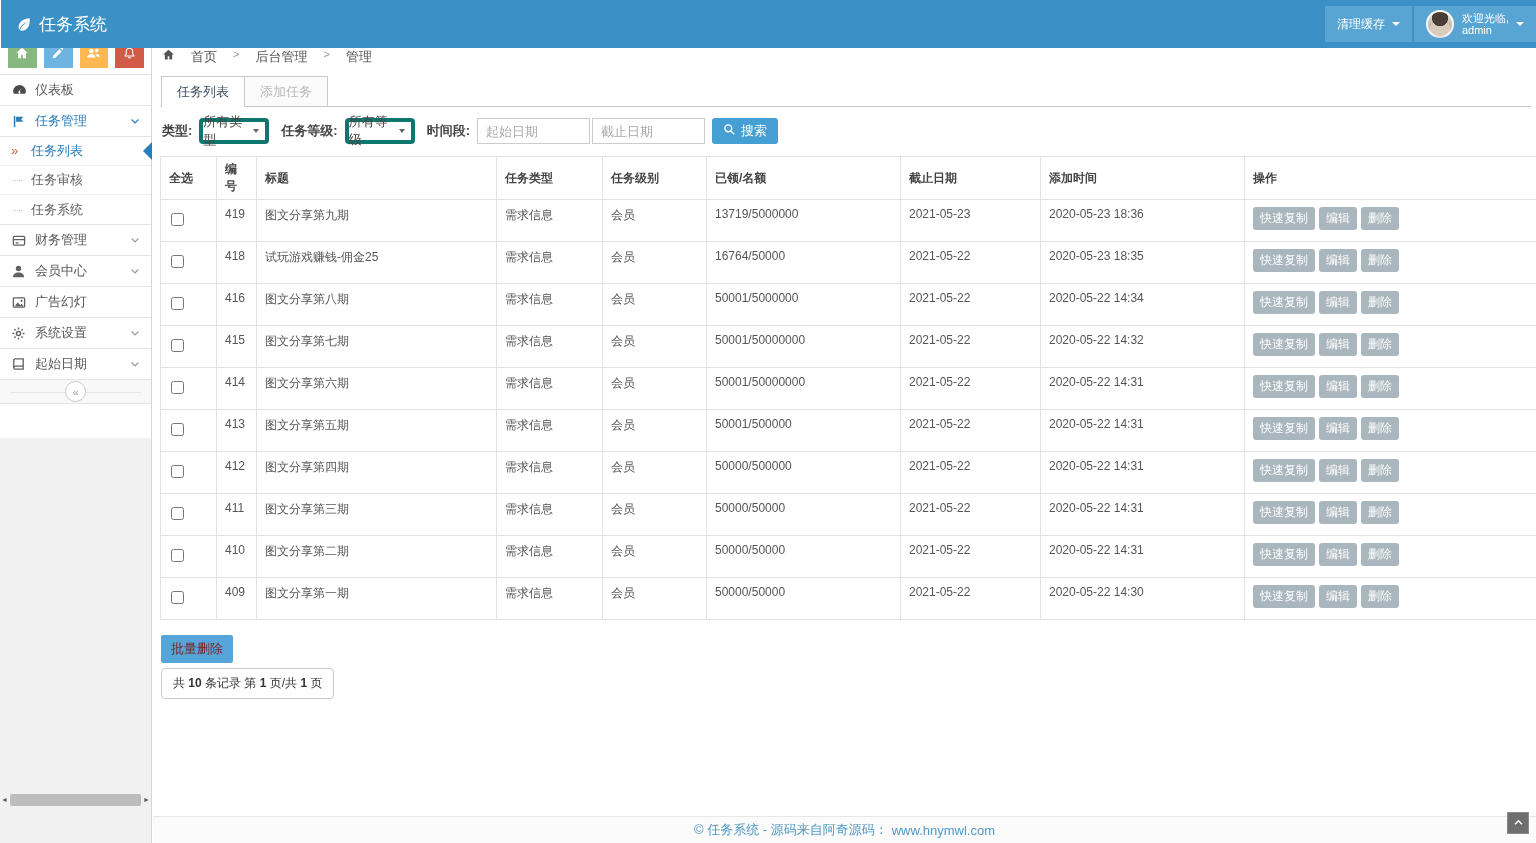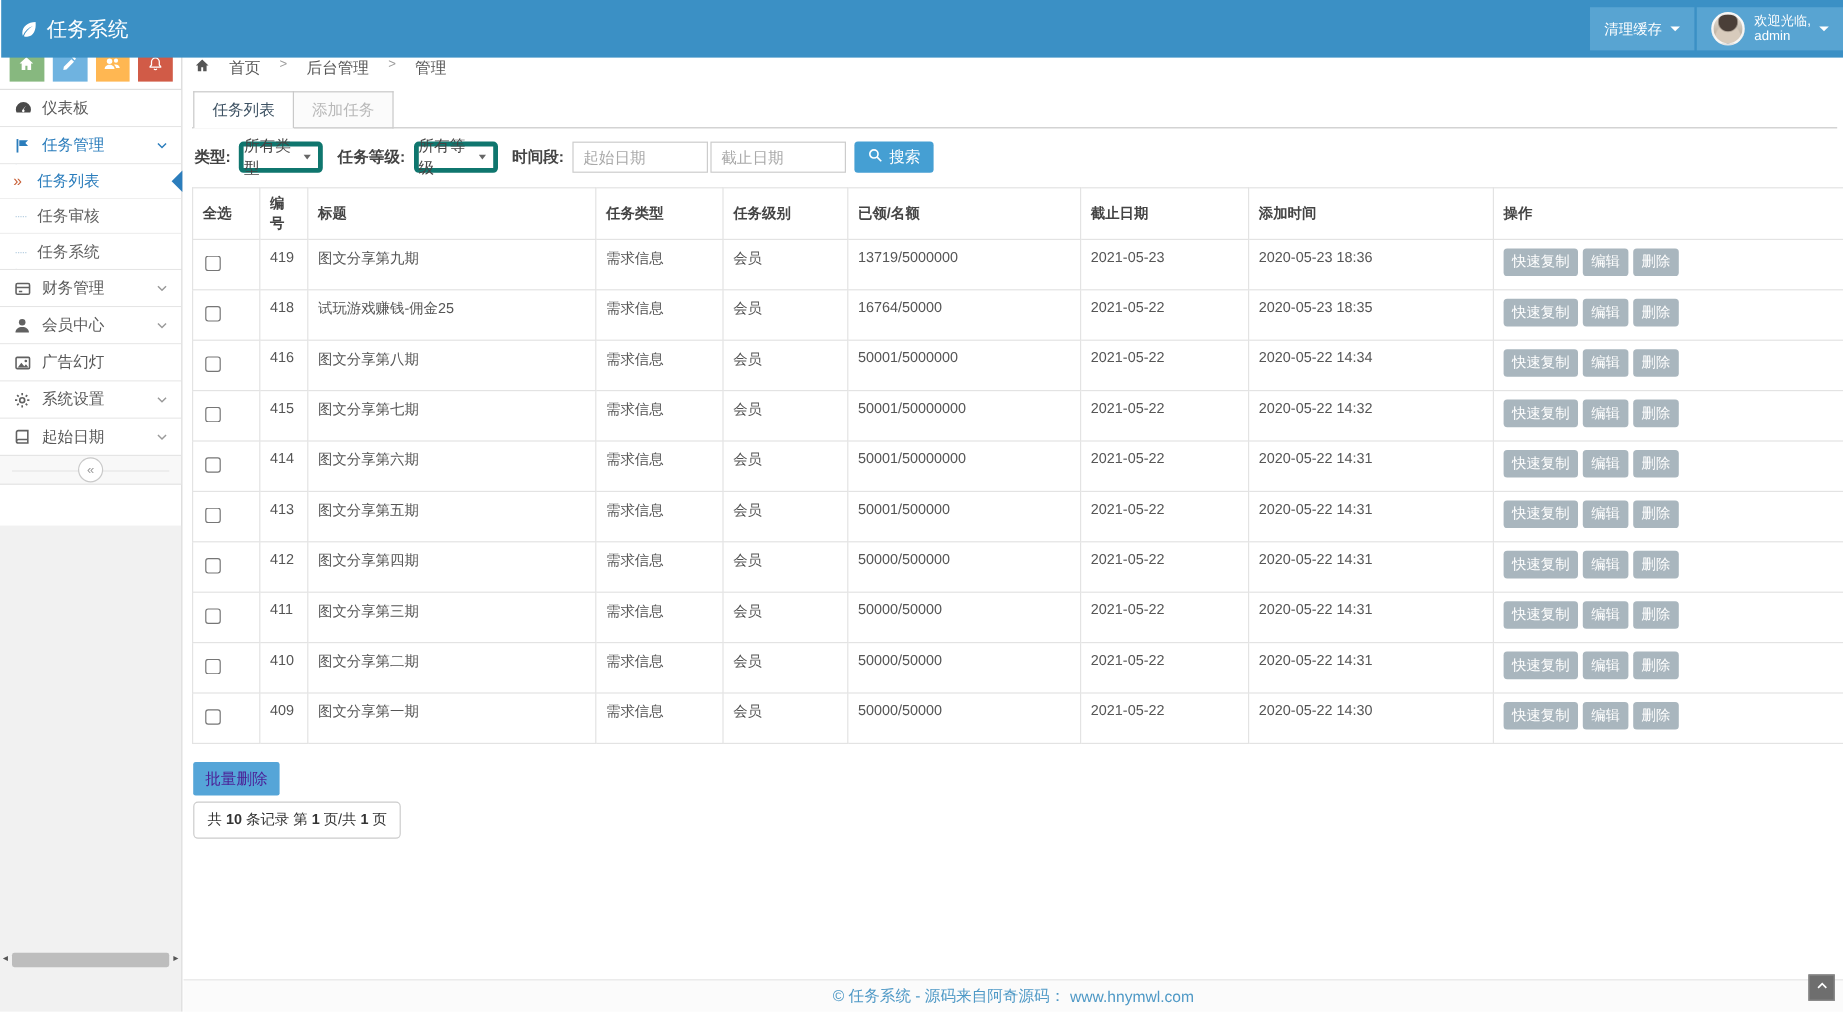--- a/index.html
+++ b/index.html
@@ -70,21 +70,21 @@
   .f-input + .f-input { margin-left:2px; }
   .search-btn { margin-left:7px; height:26px; background:#459fd3; color:#fff; border:none; border-radius:3px; padding:0 11px; font-size:13px; display:flex; align-items:center; gap:5px; cursor:pointer; font-family:inherit; }
 
   table.task-table { border-collapse:collapse; width:1376px; table-layout:fixed; }
   .task-table th, .task-table td { border:1px solid #e3e3e3; text-align:left; font-size:12px; }
   .task-table th { padding:4px 8px; height:22px; color:#444; font-weight:bold; background:#fff; }
   .task-table td { padding:7px 8px; height:42px; vertical-align:top; color:#555; }
   .task-table td.chk { vertical-align:middle; padding-left:10px; }
   .act-btn { display:inline-block; background:#a9b6be; color:#fff; font-size:12px; padding:3px 7px; border-radius:3px; border:none; margin-right:4px; cursor:pointer; font-family:inherit; }
 
-  .batch-btn { margin:15px 0 0 1px; background:#55a5d8; color:#4c1d95; border:none; font-size:13px; padding:5px 10px; border-radius:2px; cursor:pointer; font-family:inherit; }
+  .batch-btn { margin:15px 0 0 1px; background:#55a5d8; color:#7f1d1d; border:none; font-size:13px; padding:5px 10px; border-radius:2px; cursor:pointer; font-family:inherit; }
   .page-box { display:inline-block; margin:5px 0 0 1px; border:1px solid #ccc; border-radius:4px; padding:6px 11px; font-size:12px; color:#333; }
 
   
   .footer { position:absolute; left:153px; right:0; bottom:0; height:27px; background:#fbfbfb; border-top:1px solid #e7e7e7; display:flex; align-items:center; justify-content:center; font-size:13px; color:#4f99c6; gap:4px; }
   .back-top { position:absolute; right:7px; bottom:9px; width:22px; height:22px; background:#6e6e6e; border:1px solid #8a8a8a; display:flex; align-items:center; justify-content:center; cursor:pointer; z-index:60; }
 </style>
 </head>
 <body>
 
 <div class="navbar">

